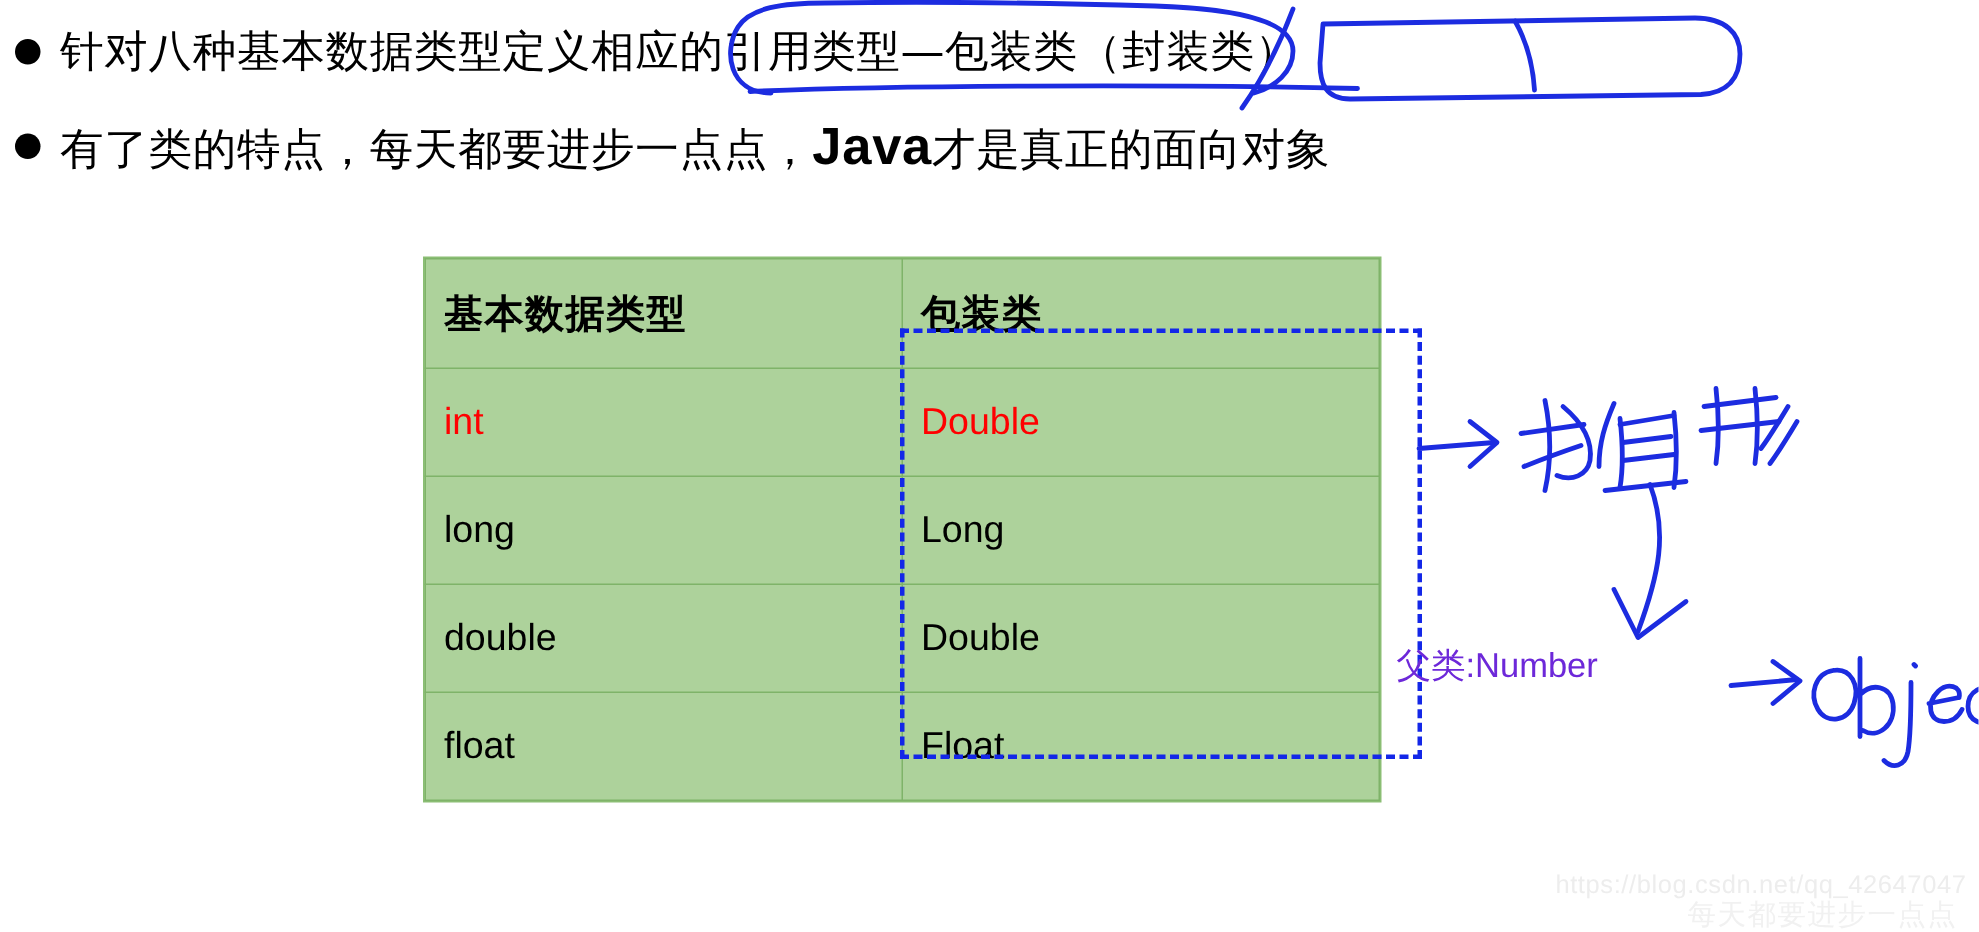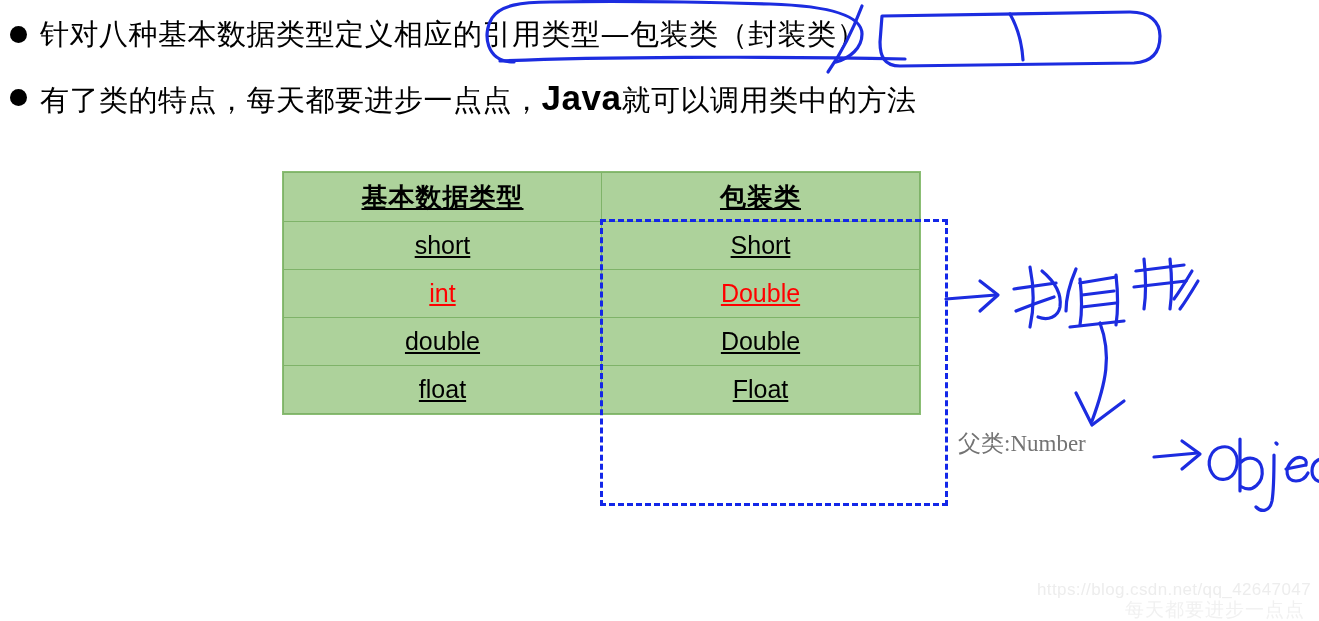--- a/index.html
+++ b/index.html
@@ -57,27 +57,26 @@
     border-collapse: collapse;
     table-layout: fixed;
     background: #ACD29A;
     box-shadow: 0 0 0 1px #8BBE74;
   }
   .wrap-table col.c1 { width: 318px; }
   .wrap-table col.c2 { width: 318px; }
   .wrap-table th,
   .wrap-table td {
     border: 1px solid #7FB369;
-    text-align: center;
+    text-align: left;
     background: #ADD29B;
-    padding: 0;
+    padding: 12px;
     height: 47px;
     font-size: 25px;
     color: #000;
-    text-decoration: underline;
   }
   .wrap-table th {
     height: 48px;
     font-family: "DejaVu Sans", "Liberation Sans", sans-serif;
     font-weight: bold;
     font-size: 26px;
     letter-spacing: 1px;
   }
   .wrap-table td {
     font-family: "Liberation Sans", "DejaVu Sans", sans-serif;
@@ -109,25 +108,25 @@
     fill: none;
     stroke: #1C2CE0;
     stroke-width: 3.2;
     stroke-linecap: round;
     stroke-linejoin: round;
   }
 
   
   .parent-label {
     position: absolute;
-    left: 958px;
+    left: 931px;
     top: 428px;
-    font-family: Liberation Serif, serif;
+    font-family: Liberation Sans, sans-serif;
     font-size: 23px;
-    color: #737373;
+    color: #6d28d9;
     white-space: nowrap;
   }
 
   
   .watermark {
     position: absolute;
     right: 8px;
     bottom: 21px;
     font-family: "Liberation Sans", "DejaVu Sans", sans-serif;
     font-size: 17px;
@@ -149,42 +148,42 @@
 </head>
 <body>
 
 <div class="bullet-line l1">
   <span class="bullet-dot"></span>
   <span class="bullet-text">针对八种基本数据类型定义相应的引用类型—包装类（封装类）</span>
 </div>
 
 <div class="bullet-line l2">
   <span class="bullet-dot"></span>
-  <span class="bullet-text"><span>有了类的特点，每天都要进步一点点，</span><span class="latin">Java</span><span>就可以调用类中的方法</span></span>
+  <span class="bullet-text"><span>有了类的特点，每天都要进步一点点，</span><span class="latin">Java</span><span>才是真正的面向对象</span></span>
 </div>
 
 <table class="wrap-table">
   <colgroup>
       <col class="c1">
       <col class="c2">
     </colgroup>
   <thead>
     <tr>
       <th>基本数据类型</th>
       <th>包装类</th>
     </tr>
   </thead>
   <tbody>
     <tr>
-      <td>short</td>
-      <td>Short</td>
-    </tr>
-    <tr>
       <td class="hl">int</td>
       <td class="hl">Double</td>
+    </tr>
+    <tr>
+      <td>long</td>
+      <td>Long</td>
     </tr>
     <tr>
       <td>double</td>
       <td>Double</td>
     </tr>
     <tr>
       <td>float</td>
       <td>Float</td>
     </tr>
   </tbody>

